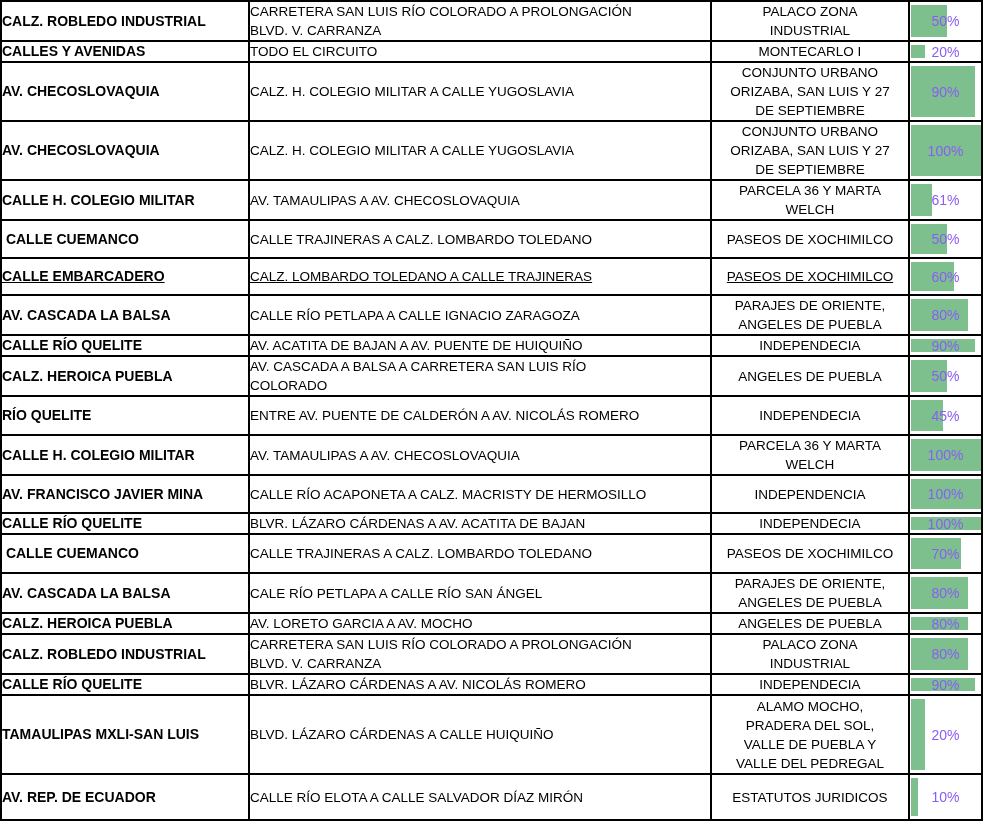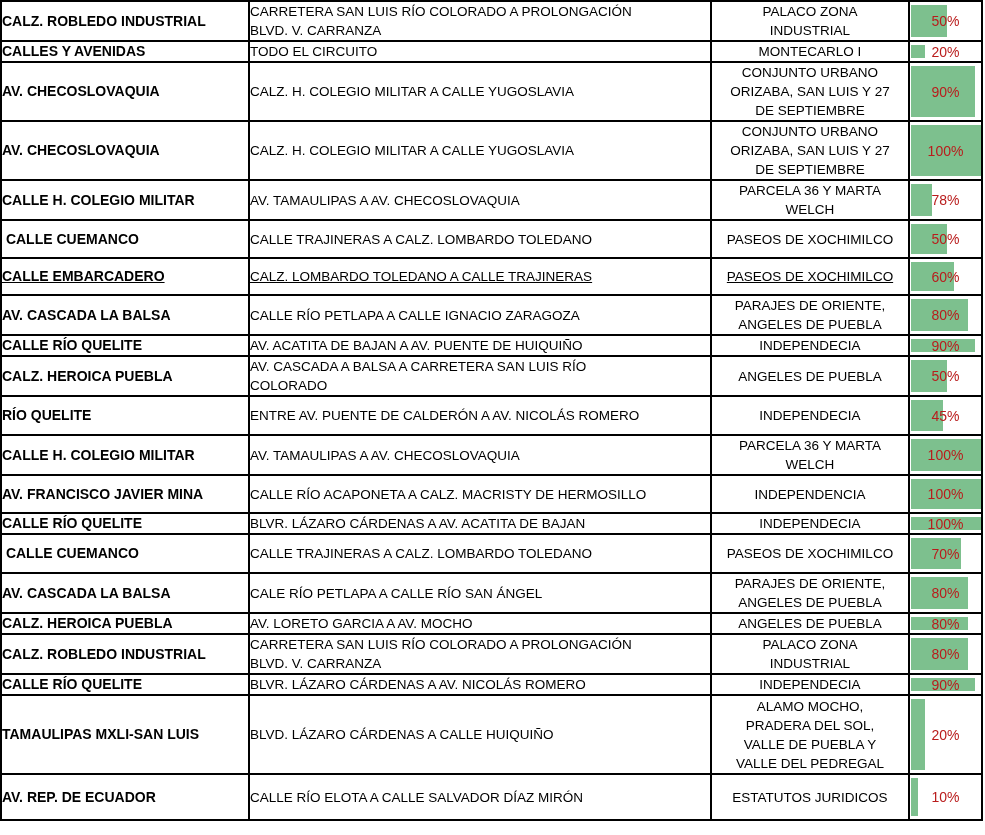--- a/index.html
+++ b/index.html
@@ -61,21 +61,21 @@
     position: absolute;
     left: 1px;
     top: 3px;
     bottom: 3px;
     z-index: 0;
   }
   .pct {
     position: relative;
     z-index: 1;
     font-size: 14px;
-    color: #b91c1c;
+    color: #8b5cf6;
     text-align: right;
   }
 </style>
 </head>
 <body>
 
 <div id="viewport">
   <table class="progress-table">
     <colgroup>
       <col style="width:248px">
@@ -135,21 +135,21 @@
           </td>
         </tr>
         <tr style="height: 37px;">
           <td class="c-street">CALLE H. COLEGIO MILITAR</td>
           <td class="c-segment">AV. TAMAULIPAS A AV. CHECOSLOVAQUIA</td>
           <td class="c-zone">PARCELA 36 Y MARTA
 WELCH</td>
           <td class="c-progress">
             <div class="pw">
               <div class="bar" style="width: 30%; background: rgb(125, 192, 142);"></div>
-              <span class="pct">78%</span>
+              <span class="pct">61%</span>
             </div>
           </td>
         </tr>
         <tr style="height: 38px;">
           <td class="c-street">&nbsp;CALLE CUEMANCO</td>
           <td class="c-segment">CALLE TRAJINERAS A CALZ. LOMBARDO TOLEDANO</td>
           <td class="c-zone">PASEOS DE XOCHIMILCO</td>
           <td class="c-progress">
             <div class="pw">
               <div class="bar" style="width: 50%; background: rgb(125, 192, 142);"></div>

